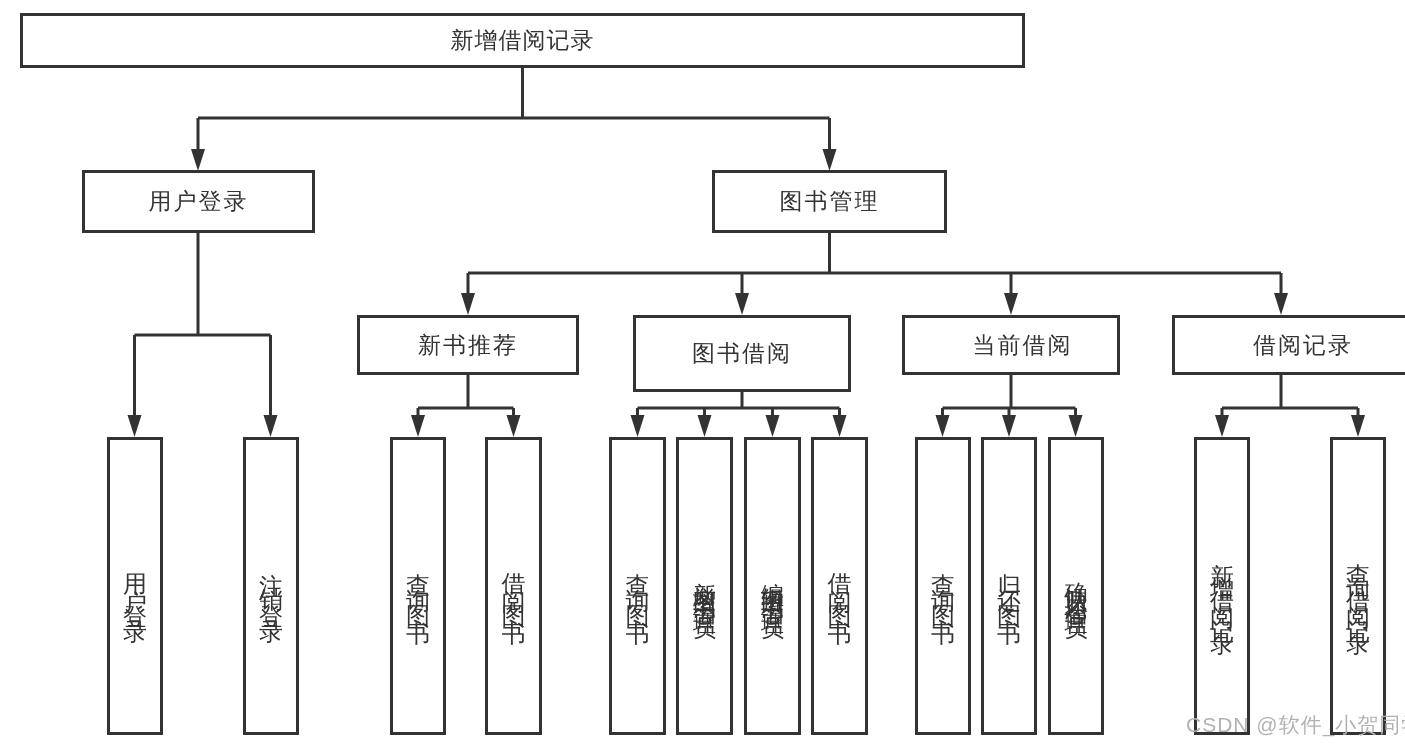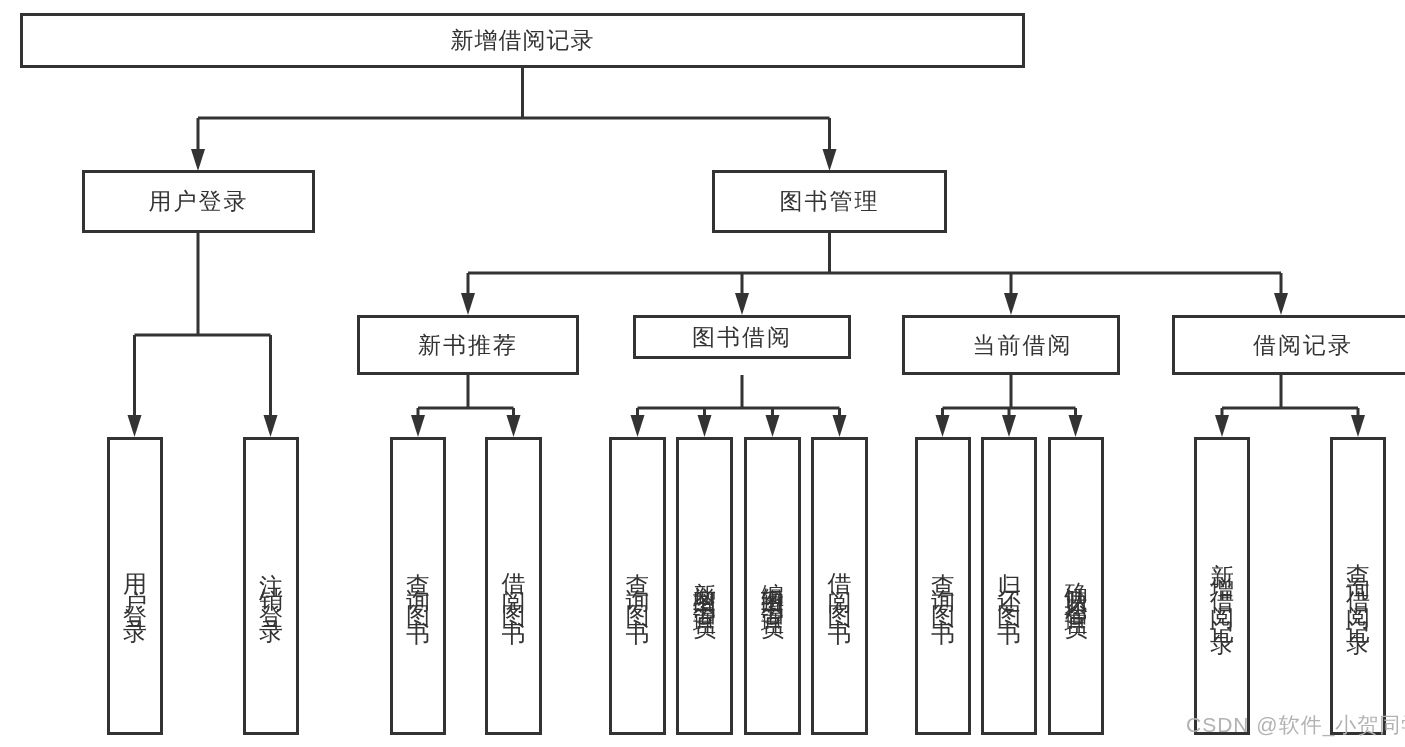--- a/index.html
+++ b/index.html
@@ -90,21 +90,21 @@
       <polygon points="1351,415 1365,415 1358,437"></polygon>
     </g>
   </svg>
 
   <div class="node node--root" style="left:20px;top:13px;width:1005px;height:55px;">新增借阅记录</div>
 
   <div class="node node--h" style="left:82px;top:170px;width:233px;height:63px;">用户登录</div>
   <div class="node node--h" style="left:357px;top:315px;width:222px;height:60px;">新书推荐</div>
 
   <div class="node node--h" style="left:712px;top:170px;width:235px;height:63px;">图书管理</div>
-  <div class="node node--h" style="left:633px;top:315px;width:218px;height:44px;text-align:center;">图书借阅</div>
+  <div class="node node--h" style="left:633px;top:315px;width:218px;height:77px;text-align:center;">图书借阅</div>
   <div class="node node--h" style="left:902px;top:315px;width:218px;height:60px;padding-left:23px;">当前借阅</div>
   <div class="node node--h" style="left:1172px;top:315px;width:262px;height:60px;">借阅记录</div>
 
   <div class="node leaf" style="left:107px;top:437px;width:56px;height:298px;">
     <span class="vtext">用户登录</span>
   </div>
   <div class="node leaf" style="left:243px;top:437px;width:56px;height:298px;">
     <span class="vtext">注销登录</span>
   </div>
 

